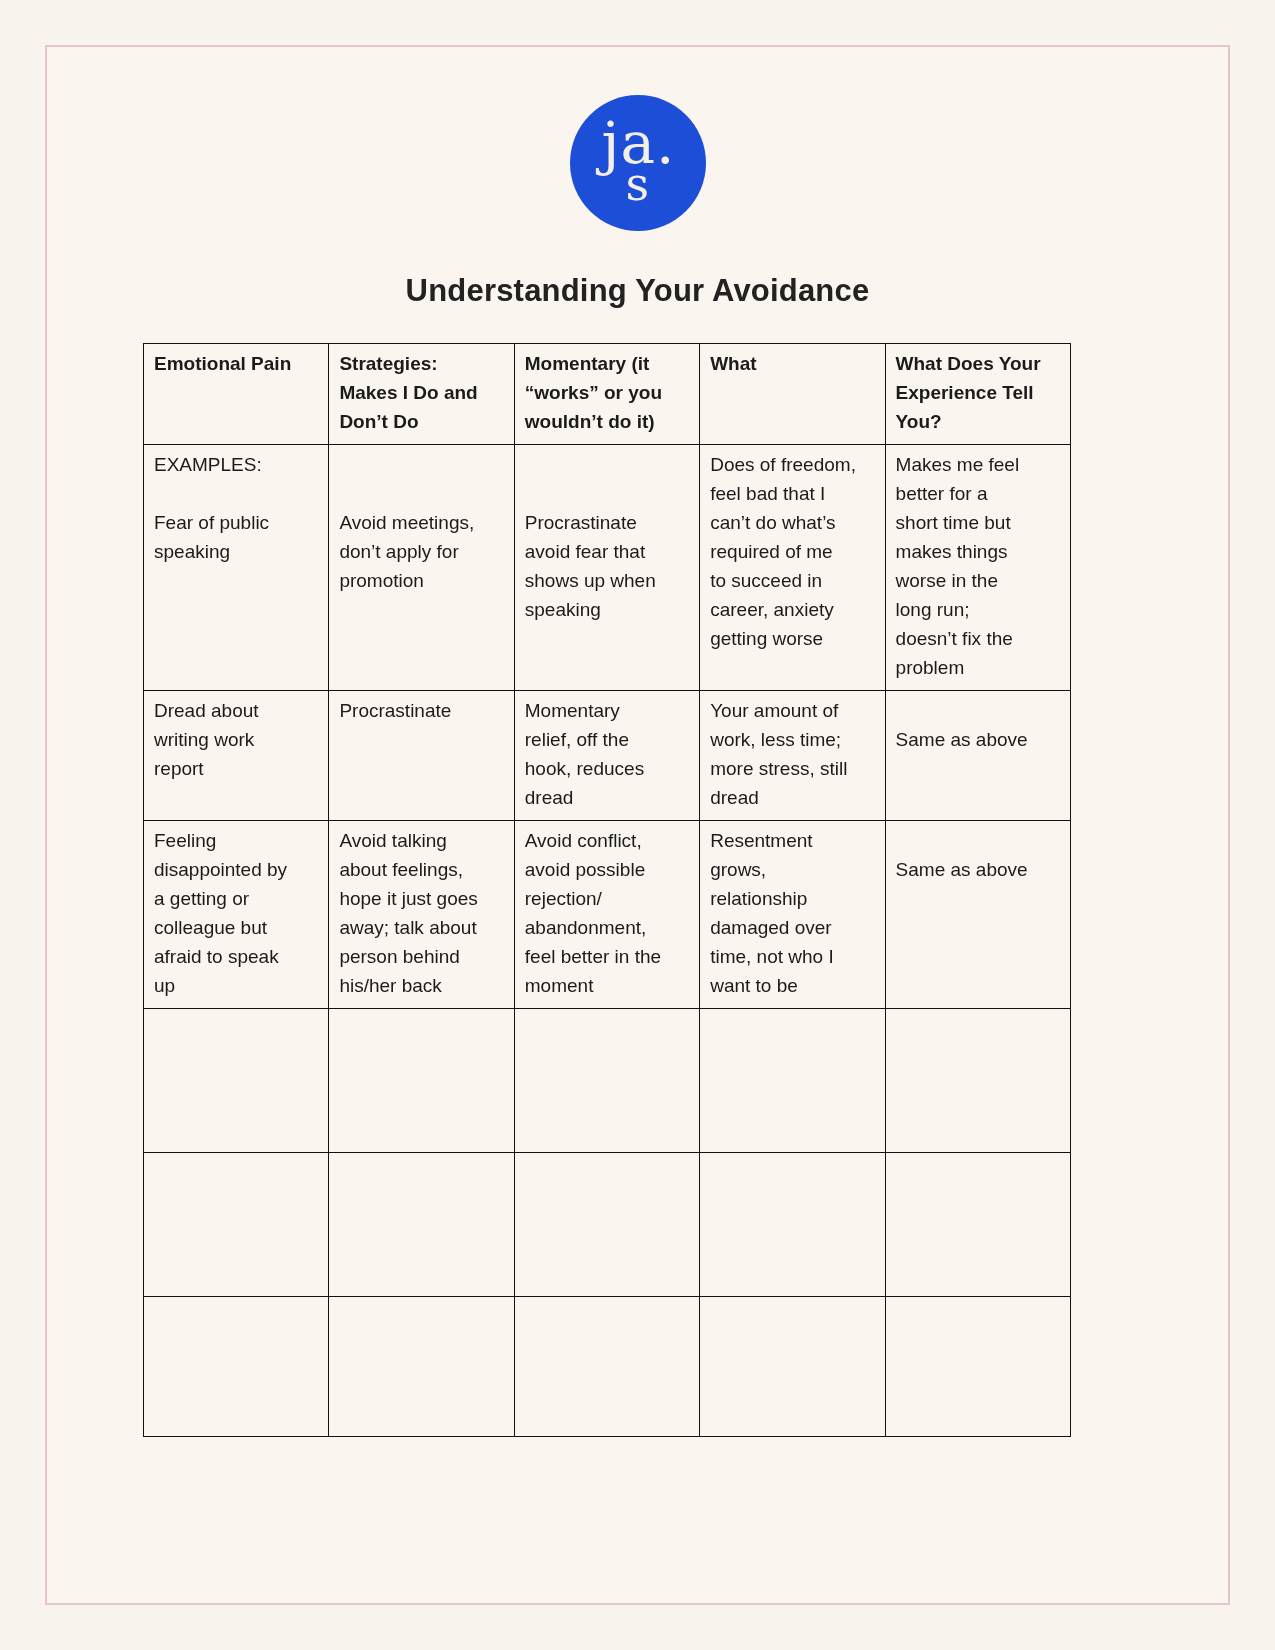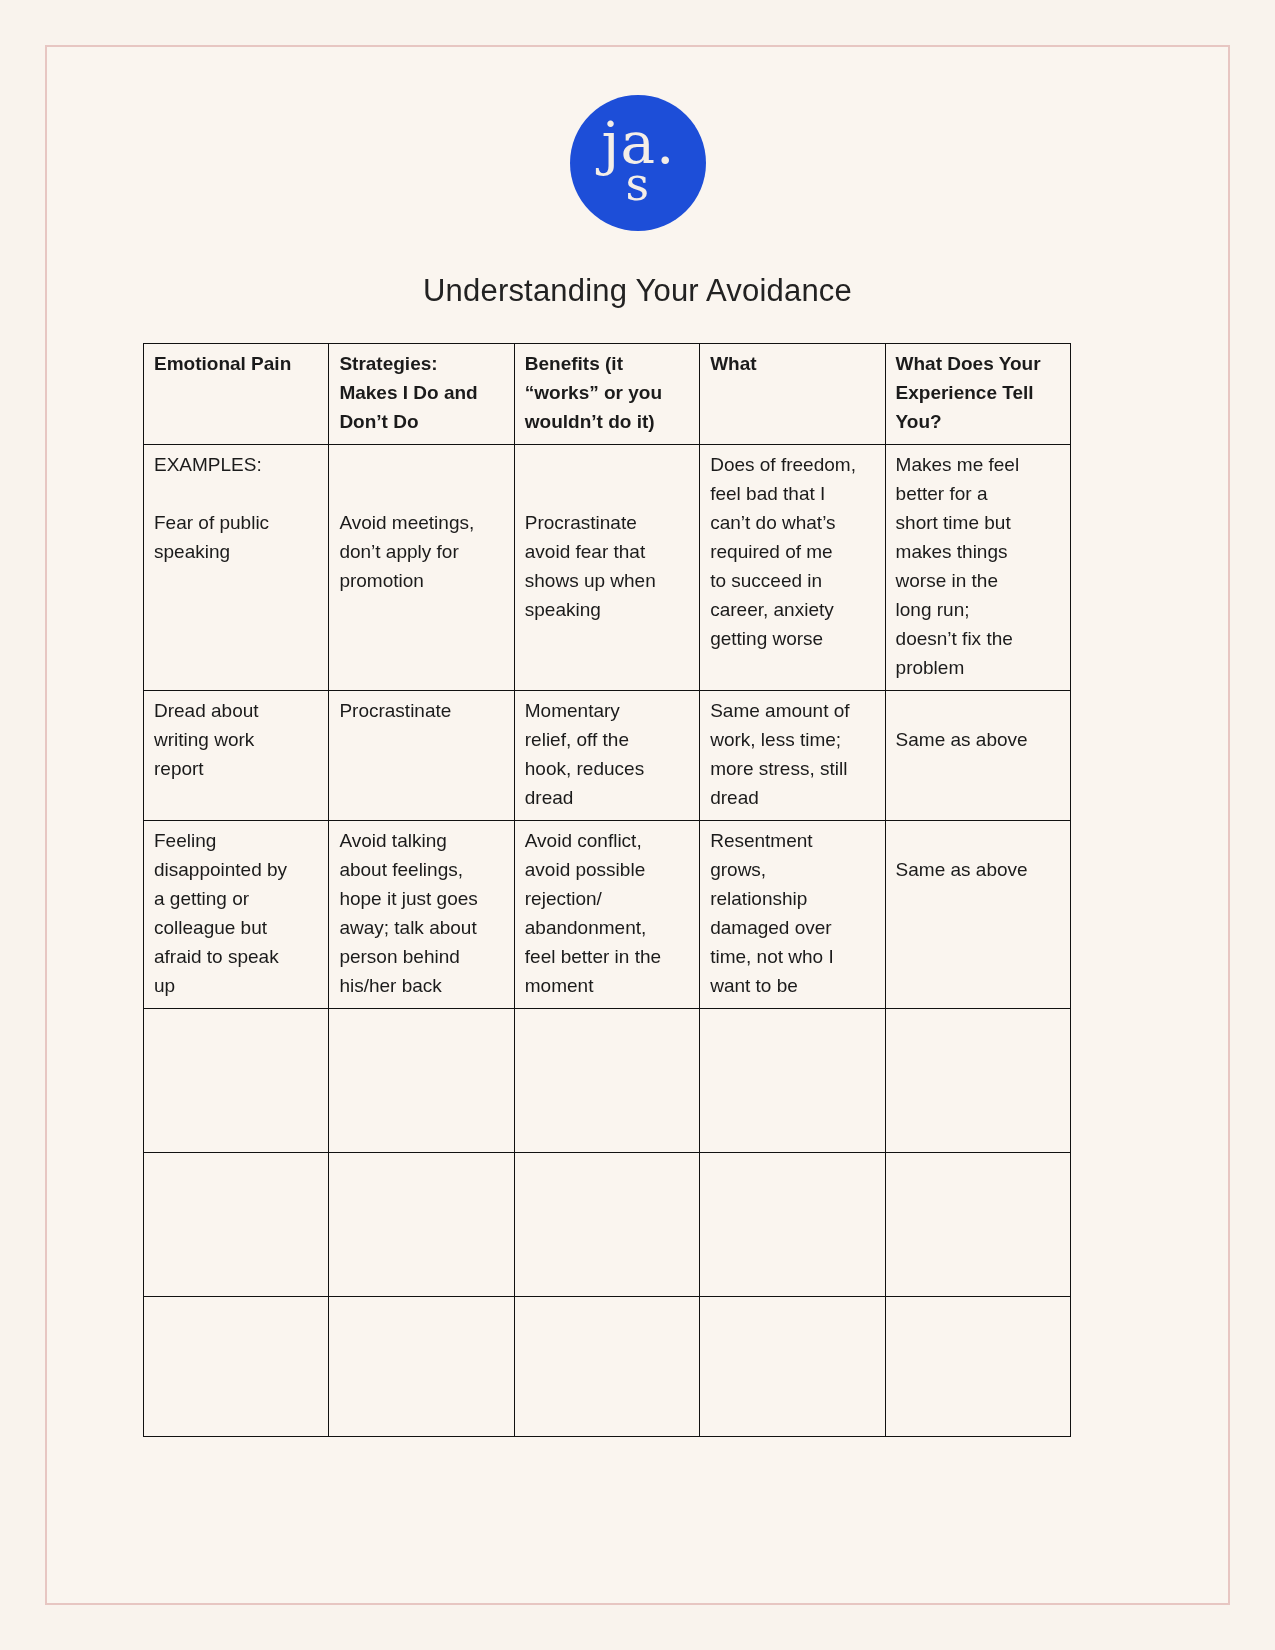--- a/index.html
+++ b/index.html
@@ -57,21 +57,21 @@
     position: absolute;
     top: 62px;
     left: 56px;
     font-family: "DejaVu Serif", serif;
     font-size: 46px;
     color: #f4eee7;
   }
   .page-title {
     text-align: center;
     font-size: 31px;
-    font-weight: 400;
+    font-weight: 700;
     color: #222;
     margin-top: 42px;
     letter-spacing: 0.2px;
   }
   table.worksheet {
     margin: 34px 0 0 143px;
     width: 928px;
     border-collapse: collapse;
     table-layout: fixed;
   }
@@ -112,21 +112,21 @@
 
   <h1 class="page-title">Understanding Your Avoidance</h1>
 
   <table class="worksheet">
     <thead>
       <tr>
         <th>Emotional Pain</th>
         <th>Strategies:
 Makes I Do and
 Don’t Do</th>
-        <th>Benefits (it
+        <th>Momentary (it
 “works” or you
 wouldn’t do it)</th>
         <th>What</th>
         <th>What Does Your
 Experience Tell
 You?</th>
       </tr>
     </thead>
     <tbody>
       <tr>
@@ -163,21 +163,21 @@
       </tr>
       <tr>
         <td>Dread about
 writing work
 report</td>
         <td>Procrastinate</td>
         <td>Momentary
 relief, off the
 hook, reduces
 dread</td>
-        <td>Same amount of
+        <td>Your amount of
 work, less time;
 more stress, still
 dread</td>
         <td>
 Same as above</td>
       </tr>
       <tr>
         <td>Feeling
 disappointed by
 a getting or

